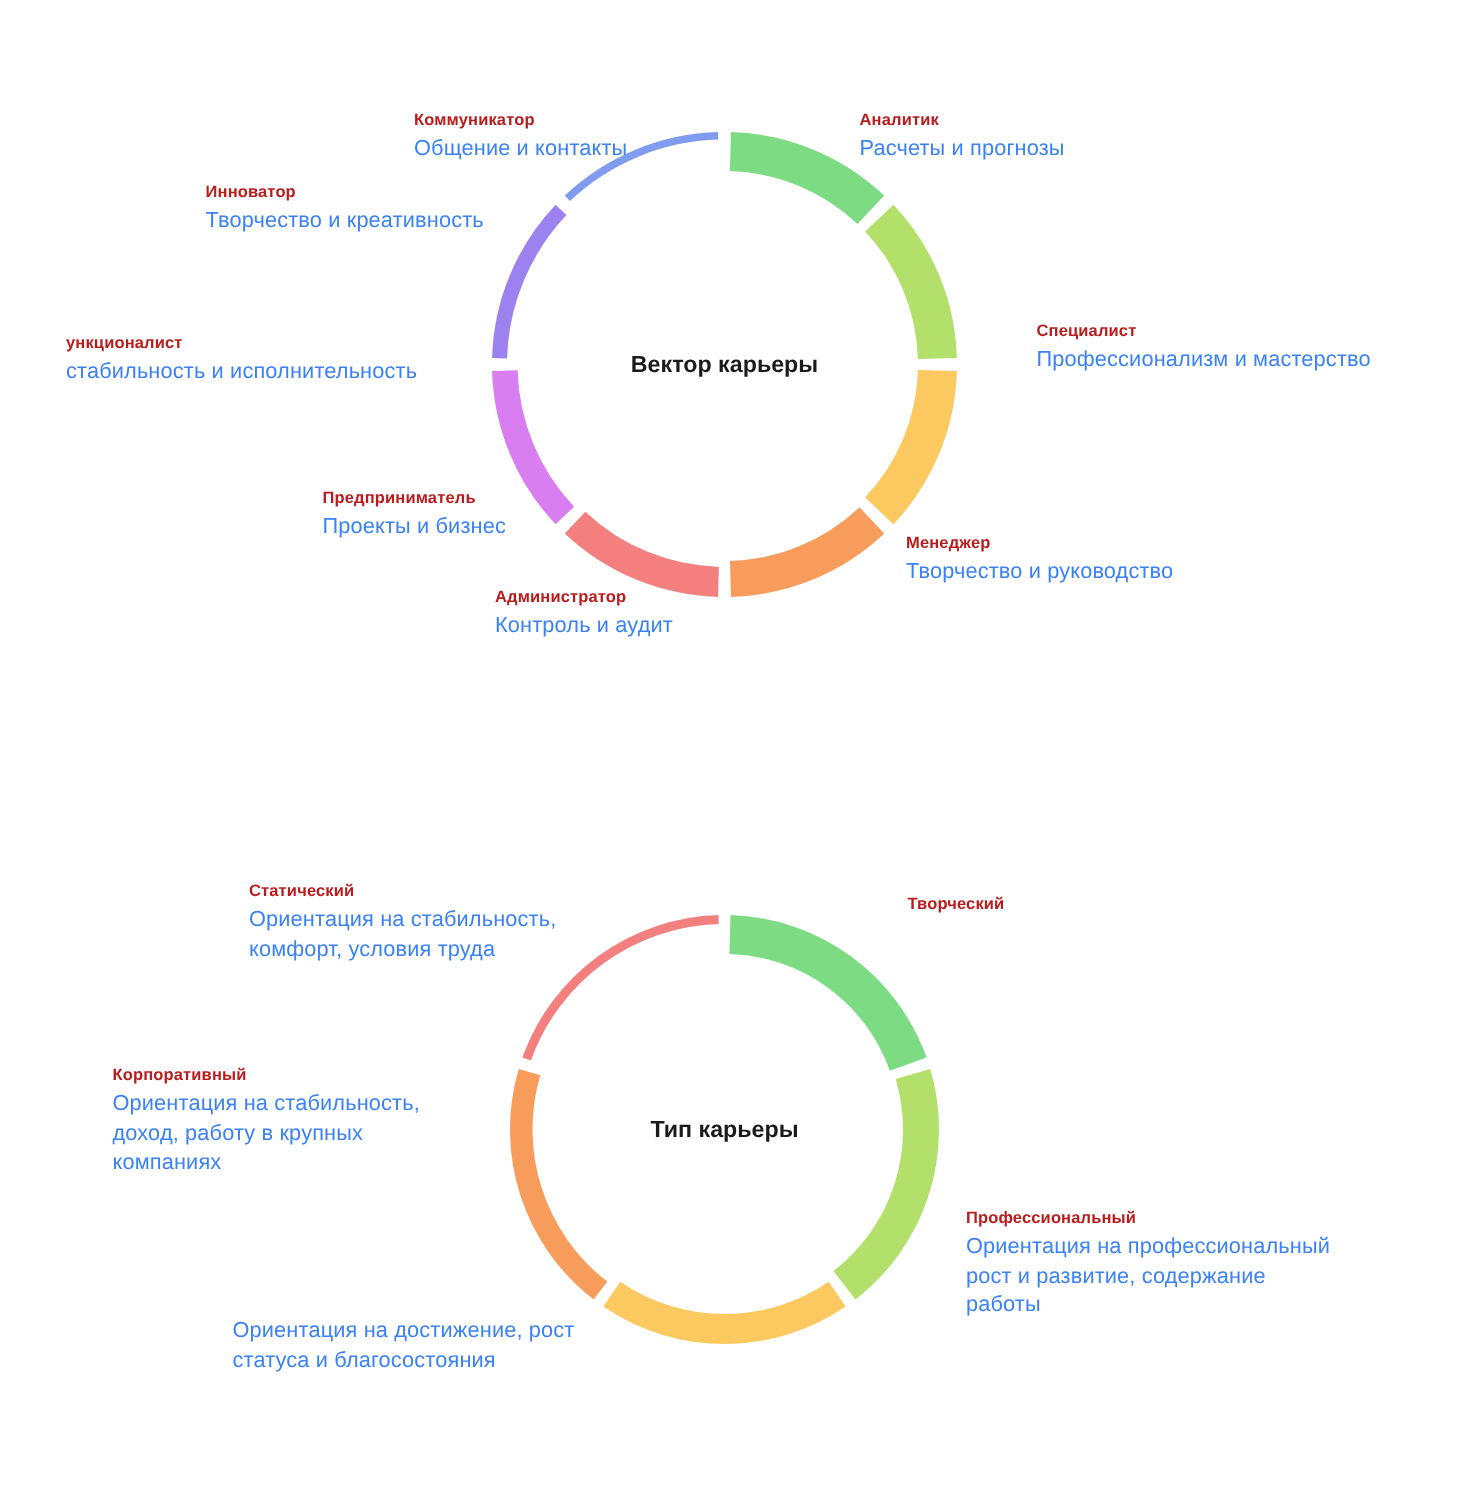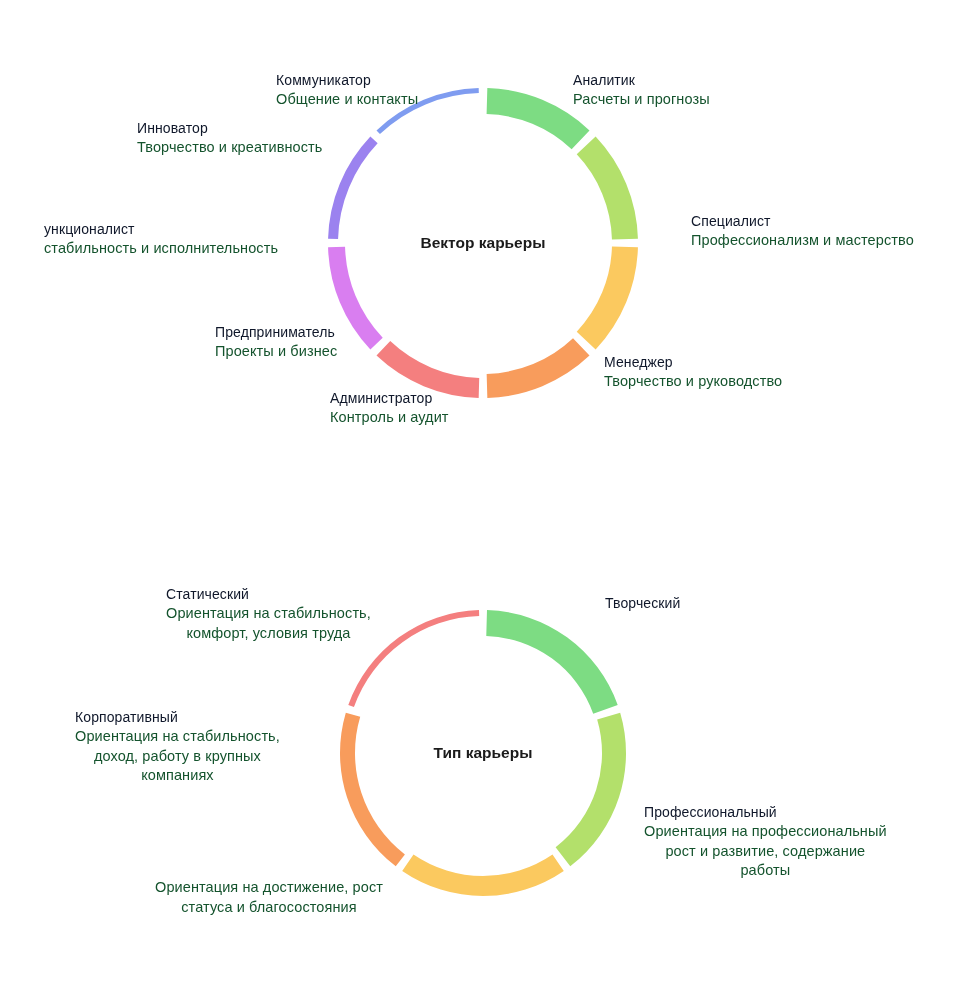--- a/index.html
+++ b/index.html
@@ -36,34 +36,33 @@
     font-weight: bold;
     fill: #1b1b1b;
     font-family: "Liberation Sans", sans-serif;
   }
   .label {
     position: absolute;
     white-space: pre;
   }
   .label .lbl-title {
     display: block;
-    font-size: 14px;
-    font-weight: normal;
-    color: #0f172a;
+    font-size: 11px;
+    font-weight: bold;
+    color: #b91c1c;
     line-height: 19px;
     letter-spacing: 0.1px;
   }
   .label .lbl-desc {
     display: block;
     font-size: 14.5px;
     font-weight: normal;
-    color: #14532d;
+    color: #3b82f6;
     line-height: 19.5px;
     letter-spacing: 0.1px;
-    text-align: center;
   }
   .label.align-left {
     text-align: left;
   }
 </style>
 </head>
 <body>
 
 <div class="stage">
   <div class="chart-block" id="chart-0">

